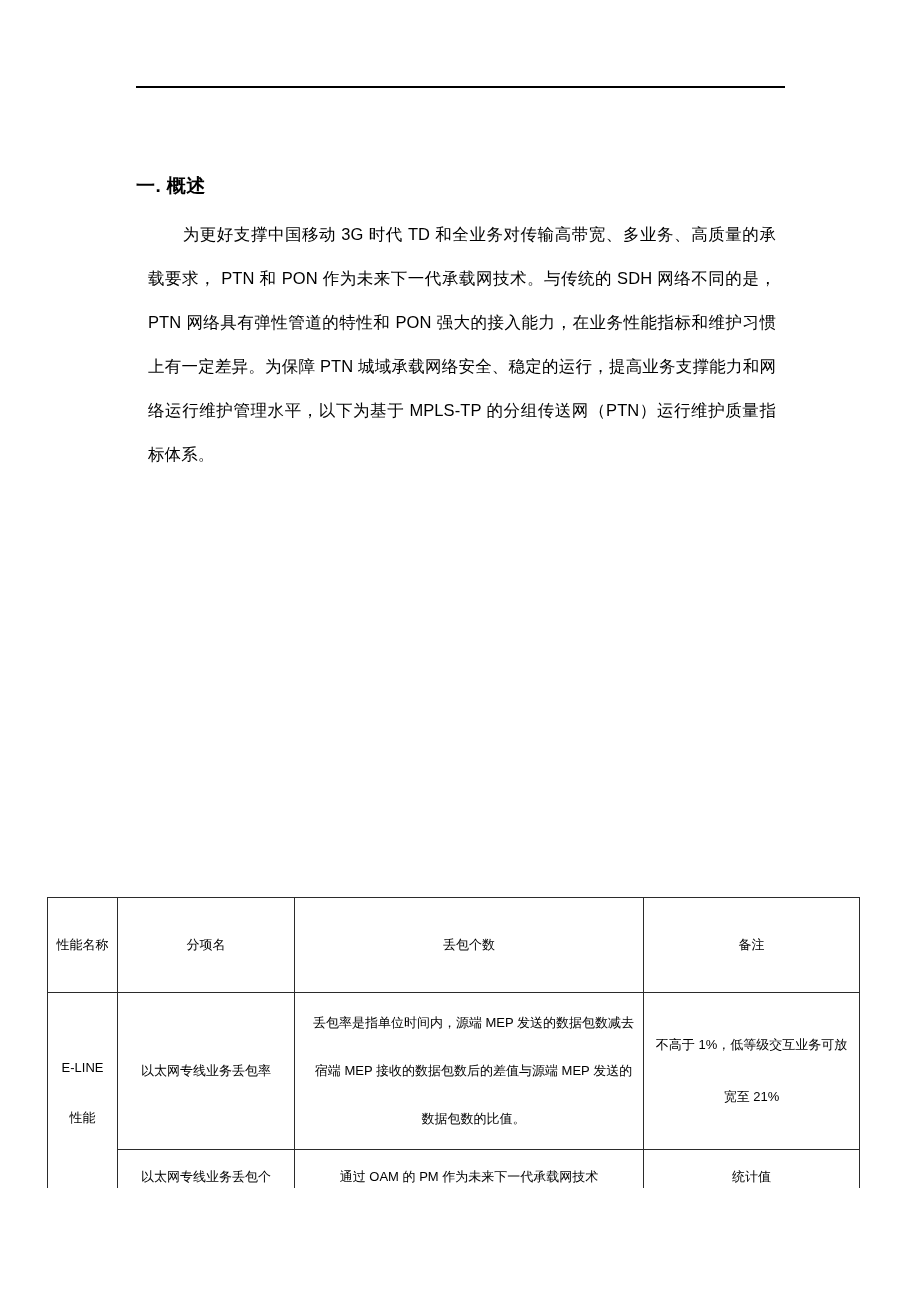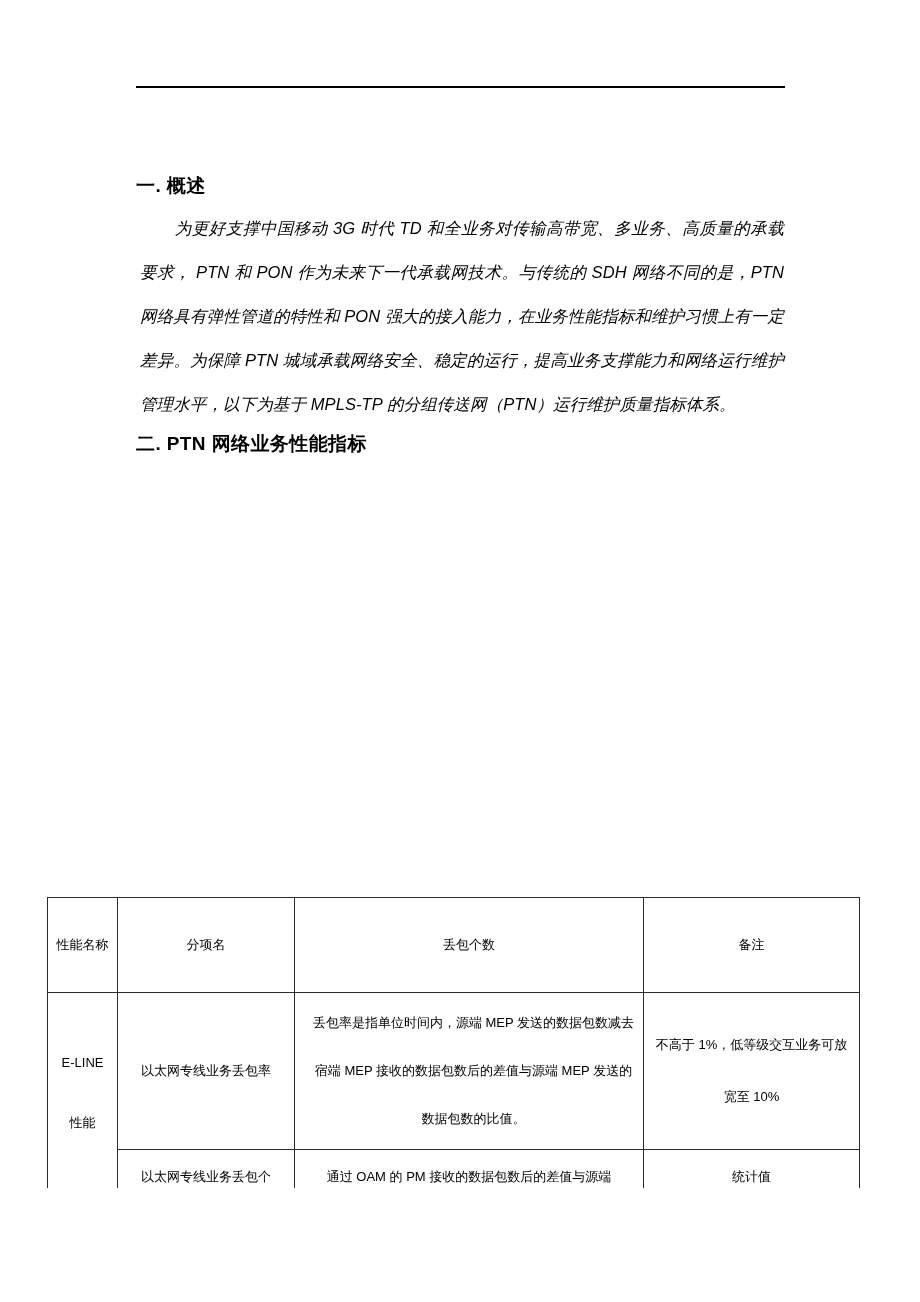--- a/index.html
+++ b/index.html
@@ -44,25 +44,24 @@
     letter-spacing: 0.4px;
     margin: 0 0 6px 0;
     line-height: 1.45;
   }
   .sec1 { margin-top: 0; }
   .sec2 { margin-top: 14px; }
 
   p.para {
     font-size: 16.5px;
     line-height: 44px;
-    margin: 4px;
+    margin: 12px;
     text-align: justify;
     text-justify: inter-ideograph;
     letter-spacing: 0.1px;
-    font-style: italic;
   }
   p.indent { text-indent: 2.1em; }
 
   
   .perf-table {
     position: absolute;
     left: 47px;
     top: 897px;
     width: 812px;
     border-collapse: collapse;
@@ -79,21 +78,21 @@
     text-align: center;
     vertical-align: middle;
     padding: 6px 8px;
     line-height: 40px;
   }
   .perf-table td.head {
     height: 82px;
     line-height: 40px;
   }
   .perf-table td.namecell {
-    line-height: 60px;
+    line-height: 50px;
   }
   .perf-table td.desc {
     line-height: 48px;
     padding-left: 17px;
   }
   .perf-table td.note {
     line-height: 52px;
   }
   .perf-table td.clipped {
     height: 34px;
@@ -151,21 +150,20 @@
 <div id="page">
 
   <div class="header-rule"></div>
 
   <div class="content">
 
     <h2 class="section-heading sec1">一. 概述</h2>
 
     <p class="para indent">为更好支撑中国移动 3G 时代 TD 和全业务对传输高带宽、多业务、高质量的承载要求， PTN 和 PON 作为未来下一代承载网技术。与传统的 SDH 网络不同的是，PTN 网络具有弹性管道的特性和 PON 强大的接入能力，在业务性能指标和维护习惯上有一定差异。为保障 PTN 城域承载网络安全、稳定的运行，提高业务支撑能力和网络运行维护管理水平，以下为基于 MPLS-TP 的分组传送网（PTN）运行维护质量指标体系。</p>
 
-    <h2 class="section-heading sec2">二. PTN 网络业务性能指标</h2>
 
 
 
 
 
   </div>
 
   <table class="perf-table">
     <colgroup>
       <col class="c1">
@@ -177,25 +175,25 @@
       <tr>
         <td class="head">性能名称</td>
         <td class="head">分项名</td>
         <td class="head">丢包个数</td>
         <td class="head">备注</td>
       </tr>
       <tr>
         <td class="namecell" rowspan="2">E-LINE 性能</td>
         <td>以太网专线业务丢包率</td>
         <td class="desc">丢包率是指单位时间内，源端 MEP 发送的数据包数减去宿端 MEP 接收的数据包数后的差值与源端 MEP 发送的数据包数的比值。</td>
-        <td class="note">不高于 1%，低等级交互业务可放宽至 10%</td>
+        <td class="note">不高于 1%，低等级交互业务可放宽至 21%</td>
       </tr>
       <tr>
         <td class="clipped">以太网专线业务丢包个</td>
-        <td class="clipped">通过 OAM 的 PM 接收的数据包数后的差值与源端</td>
+        <td class="clipped">通过 OAM 的 PM 作为未来下一代承载网技术</td>
         <td class="clipped">统计值</td>
       </tr>
     </tbody>
   </table>
 
   <div class="footer">
     <div class="footer-tick"></div>
     <div class="footer-inner">
       <span class="footer-line"></span>
       <span class="footer-text">第 1 页 共 10页</span>

